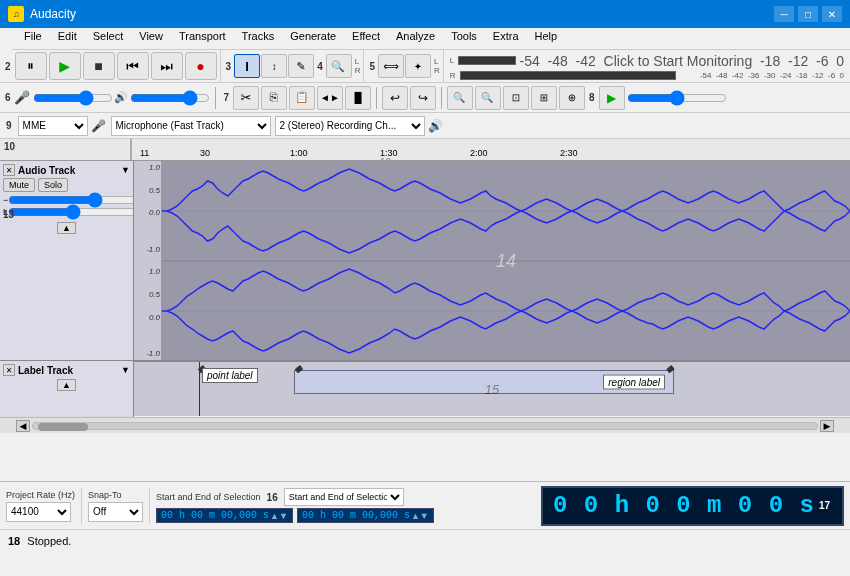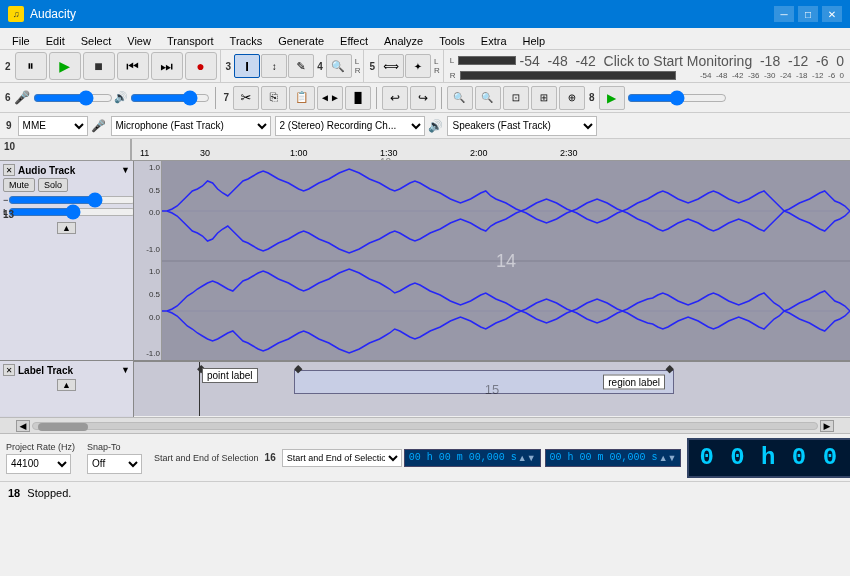--- a/index.html
+++ b/index.html
@@ -12,21 +12,21 @@
       user-select: none;
     }
     #title-bar .title-left { display: flex; align-items: center; gap: 6px; font-size: 12px; }
     #title-bar .title-icon { width: 16px; height: 16px; background: #ffd700; border-radius: 2px; display: flex; align-items: center; justify-content: center; font-size: 9px; color: #333; }
     #title-bar .win-controls { display: flex; gap: 4px; }
     #title-bar .win-btn { width: 20px; height: 16px; background: rgba(255,255,255,0.2); border: none; color: white; font-size: 10px; cursor: pointer; display: flex; align-items: center; justify-content: center; }
 
     
     #menu-bar {
       display: flex; background: #f0f0f0; border-bottom: 1px solid #ccc;
-      height: 22px; align-items: flex-end; padding: 0 4px;
+      height: 22px; align-items: flex-start; padding: 0 4px; margin-left: 12px;
     }
     #menu-bar .menu-item { padding: 2px 8px; cursor: pointer; font-size: 11px; white-space: nowrap; }
 
     .toolbar-separator { width: 1px; height: 22px; background: #aaa; margin: 0 3px; }
 
     .tb-btn {
       width: 26px; height: 24px; background: #e8e8e8; border: 1px solid #bbb;
       cursor: pointer; display: flex; align-items: center; justify-content: center;
       font-size: 12px; border-radius: 2px;
     }
@@ -188,23 +188,20 @@
     <option>MME</option>
   </select>
   <span style="font-size:12px;">🎤</span>
   <select style="width:160px;">
     <option>Microphone (Fast Track)</option>
   </select>
   <select style="width:150px;">
     <option>2 (Stereo) Recording Ch...</option>
   </select>
   <span style="font-size:12px;">🔊</span>
-  <select style="width:150px;">
-    <option>Speakers (Fast Track)</option>
-  </select>
 </div>
 
 <div id="timeline-ruler" style="position:relative; height:22px; background:#e8e8e8; border-bottom:1px solid #999; display:flex; align-items:flex-end; overflow:hidden;">
   <span class="toolbar-num" style="position:absolute; left:2px; top:2px;">10</span>
 
   <div style="position:absolute; left:130px; top:0; width:2px; height:100%; background:#aaa;"></div>
 
   <span style="position:absolute; left:140px; bottom:2px; font-size:9px;">11</span>
   <span style="position:absolute; left:200px; bottom:2px; font-size:9px;">30</span>
   <span style="position:absolute; left:290px; bottom:2px; font-size:9px;">1:00</span>
@@ -254,21 +251,21 @@
         <span style="flex:1; font-size:10px; font-weight:bold; margin-left:3px;">Label Track</span>
         <span style="font-size:9px; cursor:pointer;">▼</span>
       </div>
       <div style="text-align:center;">
         <button style="font-size:9px; padding:0 4px; border:1px solid #999; background:#ddd; cursor:pointer;">▲</button>
       </div>
     </div>
 
   </div>
 
-  <div style="flex:1; overflow:hidden; position:relative;">
+  <div style="flex:1; overflow:hidden; position:relative;font-style:italic;">
 
     <div style="display:flex; height:200px; border-bottom:1px solid #888;">
 
       <div style="width:28px; background:#c8c8d4; border-right:1px solid #999; display:flex; flex-direction:column; justify-content:space-between; padding:2px 1px; font-size:8px; color:#333; align-items:flex-end; flex-shrink:0;">
         <span>1.0</span>
         <span>0.5</span>
         <span>0.0</span>
         <span style="font-size:7px;"></span>
         <span>-1.0</span>
         <span>1.0</span>
@@ -336,41 +333,41 @@
 </div>
 
 <div style="height:16px; background:#e0e0e0; border-top:1px solid #bbb; display:flex; align-items:center; padding:0 16px;">
   <button style="width:14px; height:12px; font-size:9px; border:1px solid #999; background:#d4d4d4; cursor:pointer; display:flex; align-items:center; justify-content:center;">◀</button>
   <div style="flex:1; height:8px; background:#ccc; border:1px solid #bbb; border-radius:4px; position:relative; margin:0 2px;">
     <div style="width:50px; height:8px; background:#999; border-radius:4px; position:absolute; left:5px; cursor:pointer;"></div>
   </div>
   <button style="width:14px; height:12px; font-size:9px; border:1px solid #999; background:#d4d4d4; cursor:pointer; display:flex; align-items:center; justify-content:center;">▶</button>
 </div>
 
-<div style="display:flex; align-items:center; padding:4px 6px; gap:6px; background:#f0f0f0; border-top:1px solid #bbb; height:48px;">
+<div style="display:flex; align-items:center; padding:4px 6px; gap:6px; background:#f0f0f0; border-top:1px solid #bbb; height:48px;margin-top:48px;">
 
   <div style="display:flex; flex-direction:column; gap:2px;">
     <span style="font-size:9px; color:#333; white-space:nowrap;">Project Rate (Hz)</span>
     <select style="height:20px; font-size:10px; border:1px solid #bbb; background:white; width:65px;">
       <option>44100</option>
     </select>
   </div>
 
   <div style="width:1px; height:36px; background:#ccc;"></div>
 
   <div style="display:flex; flex-direction:column; gap:2px;">
     <span style="font-size:9px; color:#333; white-space:nowrap;">Snap-To</span>
     <select style="height:20px; font-size:10px; border:1px solid #bbb; background:white; width:55px;">
       <option>Off</option>
     </select>
   </div>
 
   <div style="width:1px; height:36px; background:#ccc;"></div>
 
-  <div style="display:flex; flex-direction:row; gap:2px; flex:1;">
+  <div style="display:flex; flex-direction:column; gap:2px; flex:1;">
     <div style="display:flex; align-items:center; gap:4px;">
       <span style="font-size:9px; color:#333; white-space:nowrap;">Start and End of Selection</span>
 
       <span class="toolbar-num">16</span>
       <select style="height:18px; font-size:9px; border:1px solid #bbb; width:120px;">
         <option>Start and End of Selection</option>
       </select>
     </div>
     <div style="display:flex; gap:4px;">
       <div style="display:flex; align-items:center; background:#003366; border:1px solid #446; padding:1px 4px; gap:1px;">

